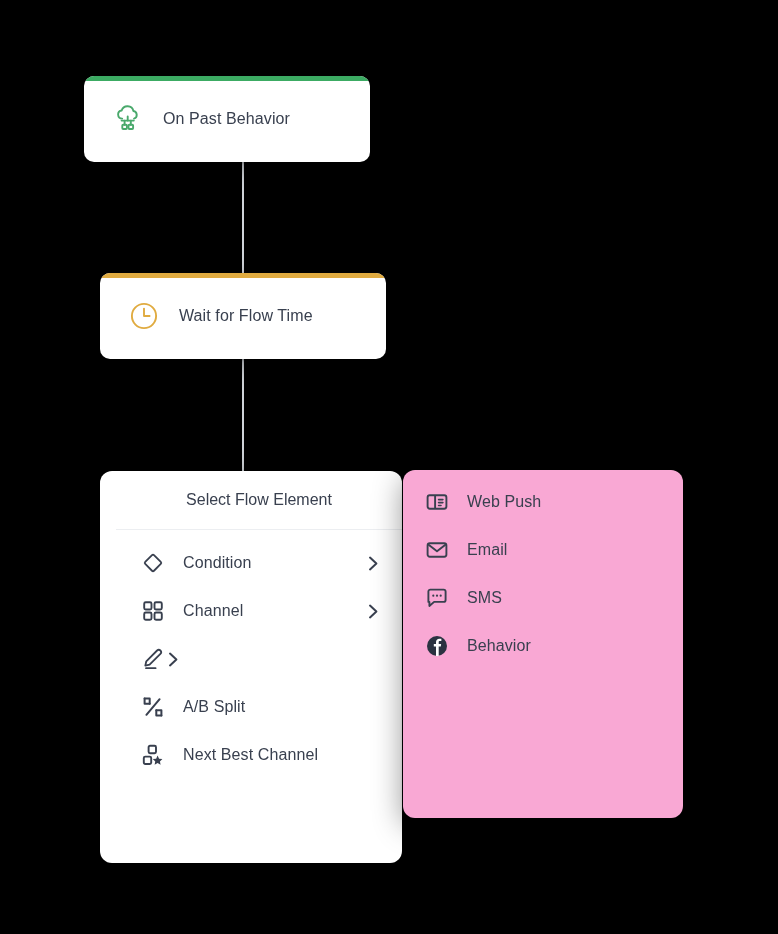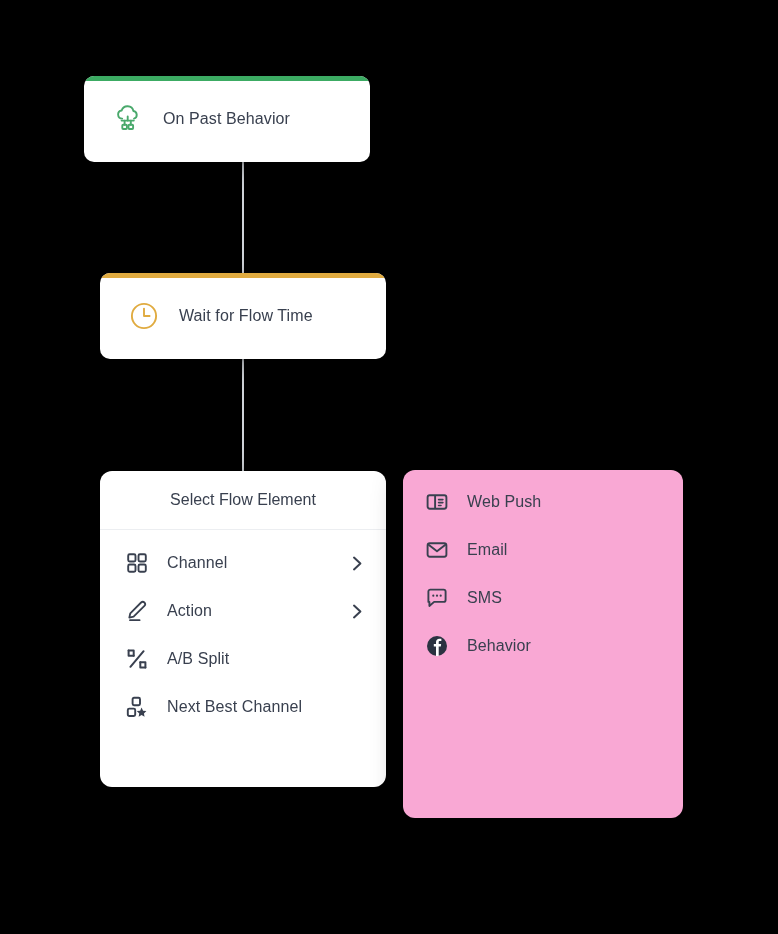--- a/index.html
+++ b/index.html
@@ -68,25 +68,26 @@
     left: 84px; top: 76px; width: 286px; height: 86px;
   }
   #node-wait-time {
     left: 100px; top: 273px; width: 286px; height: 86px;
   }
 
   
   #flow-element-panel {
     position: absolute;
     left: 100px; top: 471px;
-    width: 286px; height: 316px;
+    width: 286px; height: 392px;
     background: #ffffff;
     border-radius: 12px;
     box-shadow: 0 8px 30px rgba(0,0,0,0.42), 0 1px 3px rgba(0,0,0,0.25);
     overflow: hidden;
+    padding-left: 16px;
   }
   .panel-header {
     height: 58px;
     display: flex;
     align-items: center;
     justify-content: center;
     border-bottom: 1px solid #eceef1;
     font-size: 16px;
     color: #39404f;
   }
@@ -191,20 +192,33 @@
       </svg>
     </div>
     <div class="node-label">Wait for Flow Time</div>
   </div>
 
   <div id="flow-element-panel">
     <div class="panel-header">Select Flow Element</div>
 
     <div class="menu-list">
 
+      <div class="menu-row">
+        <span class="row-icon">
+          <svg width="22" height="22" viewBox="0 0 22 22" fill="none">
+            <rect x="11" y="2.2" width="12.4" height="12.4" rx="1.4" transform="rotate(45 11 2.2)" stroke="#39404f" stroke-width="1.8"></rect>
+          </svg>
+        </span>
+        <span class="row-label">Condition</span>
+        <span class="row-chevron">
+          <svg width="11" height="15" viewBox="0 0 11 15" fill="none">
+            <path d="M2 1.6 8.4 7.5 2 13.4" stroke="#39404f" stroke-width="2" stroke-linecap="round" stroke-linejoin="round"></path>
+          </svg>
+        </span>
+      </div>
 
       <div class="menu-row">
         <span class="row-icon">
           <svg width="22" height="22" viewBox="0 0 22 22" fill="none">
             <rect x="2.2" y="2.2" width="7.3" height="7.3" rx="1.5" stroke="#39404f" stroke-width="1.9"></rect>
             <rect x="12.5" y="2.2" width="7.3" height="7.3" rx="1.5" stroke="#39404f" stroke-width="1.9"></rect>
             <rect x="2.2" y="12.5" width="7.3" height="7.3" rx="1.5" stroke="#39404f" stroke-width="1.9"></rect>
             <rect x="12.5" y="12.5" width="7.3" height="7.3" rx="1.5" stroke="#39404f" stroke-width="1.9"></rect>
           </svg>
         </span>
@@ -216,21 +230,20 @@
         </span>
       </div>
 
       <div class="menu-row">
         <span class="row-icon">
           <svg width="22" height="22" viewBox="0 0 22 22" fill="none">
             <path d="M15.1 2.5a2.3 2.3 0 0 1 3.3 3.3L7.6 16.6l-4.3 1 1-4.3L15.1 2.5Z" stroke="#39404f" stroke-width="1.8" stroke-linejoin="round"></path>
             <path d="M4 20.2h9.6" stroke="#39404f" stroke-width="1.8" stroke-linecap="round"></path>
           </svg>
         </span>
-        <span class="row-label">Action</span>
         <span class="row-chevron">
           <svg width="11" height="15" viewBox="0 0 11 15" fill="none">
             <path d="M2 1.6 8.4 7.5 2 13.4" stroke="#39404f" stroke-width="2" stroke-linecap="round" stroke-linejoin="round"></path>
           </svg>
         </span>
       </div>
 
       <div class="menu-row">
         <span class="row-icon">
           <svg width="22" height="22" viewBox="0 0 22 22" fill="none">

